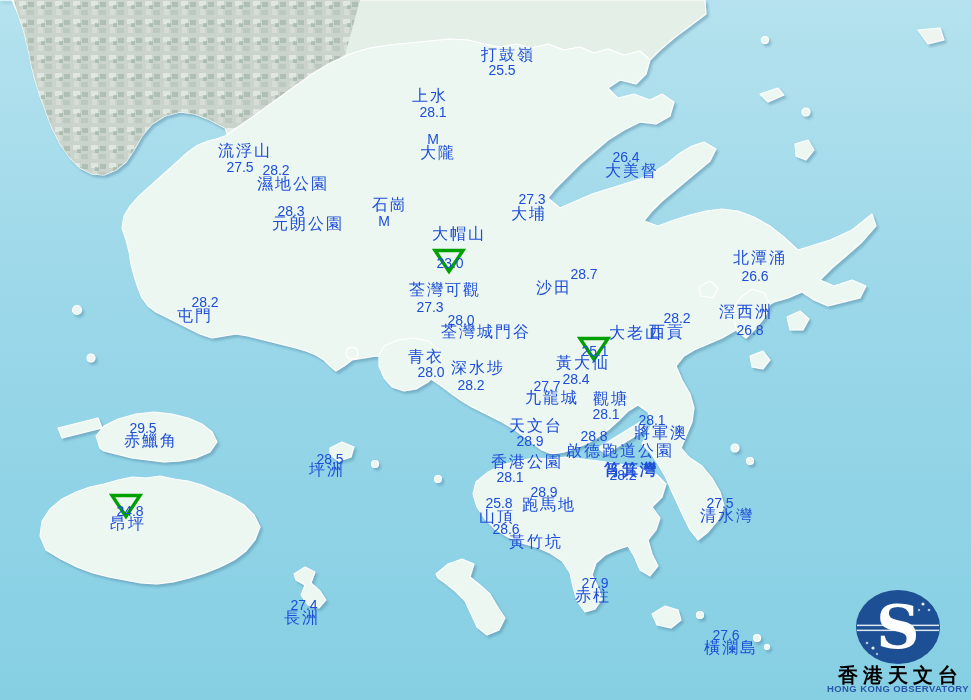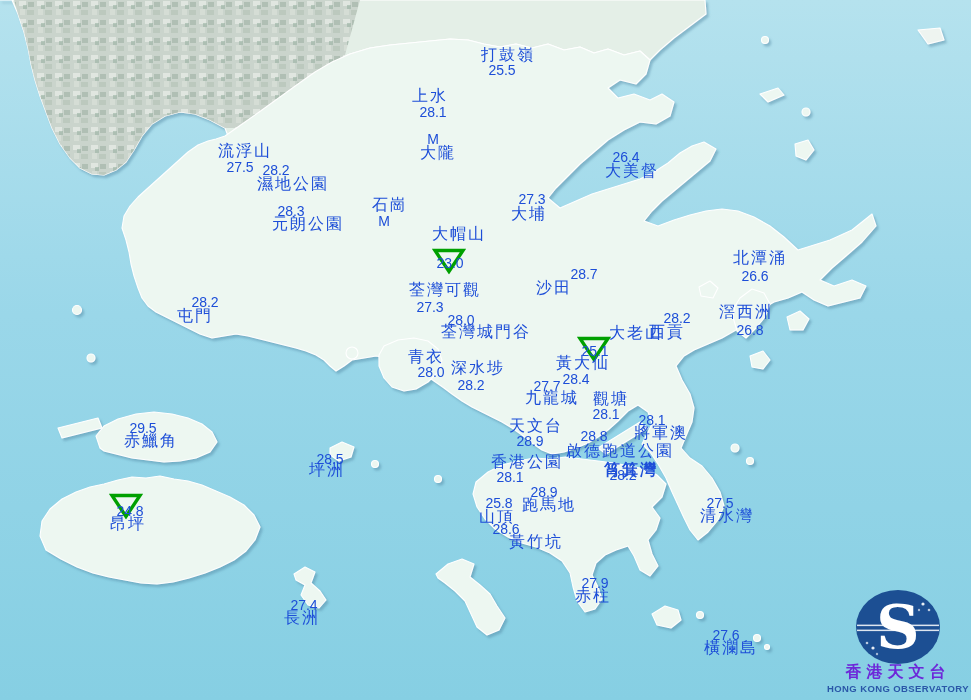--- a/index.html
+++ b/index.html
@@ -7,22 +7,22 @@
   #stage{position:relative;width:971px;height:700px;font-family:"Liberation Sans","DejaVu Sans",sans-serif;}
   #map{position:absolute;left:0;top:0;}
   #title{position:absolute;left:10px;top:5px;font-family:"Liberation Serif","DejaVu Serif",serif;
          font-size:19px;letter-spacing:1.5px;color:#0a0a0a;white-space:nowrap;z-index:20;}
   #stations{position:absolute;left:0;top:0;width:100%;height:100%;z-index:10;}
   .sval{position:absolute;transform:translate(-50%,-50%);color:#1d4ed8;font-size:14px;
         font-family:"Liberation Sans","DejaVu Sans",sans-serif;white-space:nowrap;z-index:6;}
   .sname{position:absolute;transform:translate(-50%,-50%);color:#1d4ed8;font-size:16px;letter-spacing:2px;
         font-family:"Liberation Serif","DejaVu Serif",serif;white-space:nowrap;z-index:5;}
   .min-marker{position:absolute;transform:translate(-50%,-50%);z-index:4;line-height:0;}
-  .logo-cn{position:absolute;left:838px;top:662px;width:120px;text-align:center;color:#6d28d9;
-           font-size:16px;font-weight:bold;letter-spacing:5px;z-index:15;
+  .logo-cn{position:absolute;left:838px;top:662px;width:120px;text-align:center;color:#000000;
+           font-size:20px;font-weight:bold;letter-spacing:5px;z-index:15;
            font-family:"Liberation Serif","DejaVu Serif",serif;white-space:nowrap;}
   .logo-en{position:absolute;left:820px;top:683px;width:156px;text-align:center;color:#2a57a8;
            font-size:9.5px;font-weight:bold;letter-spacing:0.4px;z-index:15;white-space:nowrap;}
 </style>
 </head>
 <body>
 
 <div id="stage">
 
   <svg id="map" width="971" height="700" viewBox="0 0 971 700">

